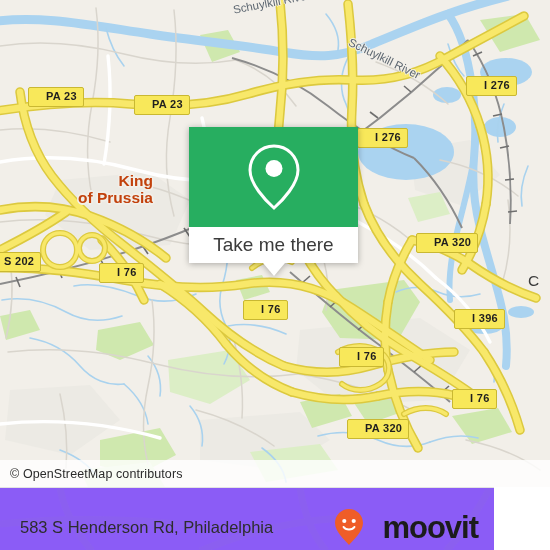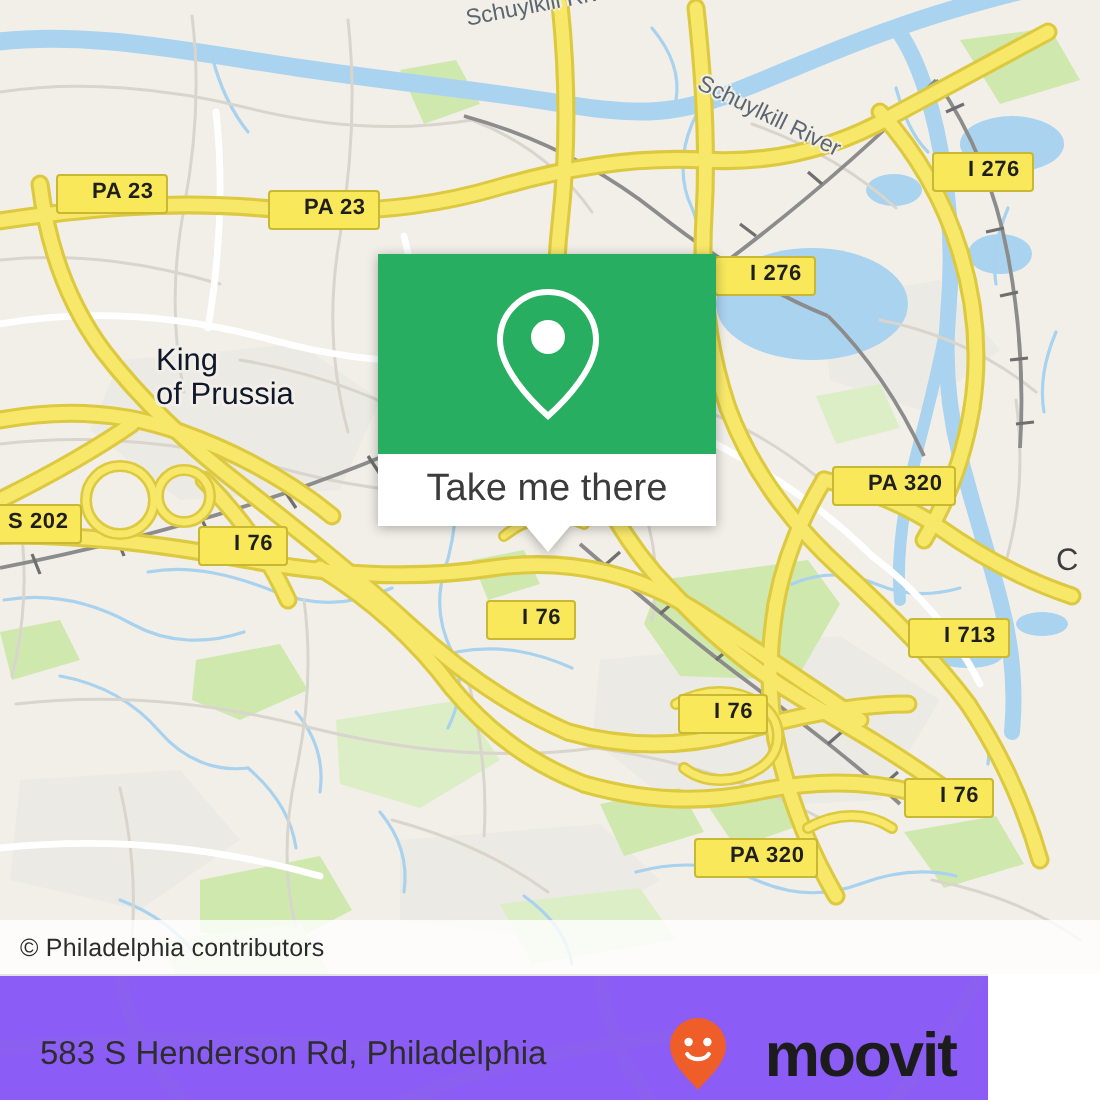--- a/index.html
+++ b/index.html
@@ -51,29 +51,30 @@
     font-weight: bold;
     line-height: 1;
     padding: 3px 6px 4px 17px;
     white-space: nowrap;
     box-sizing: border-box;
     z-index: 22;
     letter-spacing: 0.3px;
   }
   .citylabel {
     position: absolute;
-    color: #0f172a;
+    color: #c2410c;
     font-size: 15.5px;
     line-height: 17px;
-    text-align: left;
+    text-align: right;
     white-space: nowrap;
     z-index: 21;
     text-shadow:
       1.6px 0 #f2efe9, -1.6px 0 #f2efe9, 0 1.6px #f2efe9, 0 -1.6px #f2efe9,
       1.2px 1.2px #f2efe9, -1.2px -1.2px #f2efe9, 1.2px -1.2px #f2efe9, -1.2px 1.2px #f2efe9;
+    font-weight: bold;
   }
   .riverlabel {
     position: absolute;
     color: #5c6670;
     font-size: 11.5px;
     white-space: nowrap;
     z-index: 21;
     text-shadow:
       1.2px 0 #f2efe9, -1.2px 0 #f2efe9, 0 1.2px #f2efe9, 0 -1.2px #f2efe9;
   }
@@ -375,37 +376,37 @@
     </svg>
 
     <div class="shield" style="left:28px; top:87px;">PA 23</div>
     <div class="shield" style="left:134px; top:95px;">PA 23</div>
     <div class="shield" style="left:466px; top:76px;">I 276</div>
     <div class="shield" style="left:357px; top:128px;">I 276</div>
     <div class="shield" style="left:-14px; top:252px;">S 202</div>
     <div class="shield" style="left:99px; top:263px;">I 76</div>
     <div class="shield" style="left:416px; top:233px;">PA 320</div>
     <div class="shield" style="left:243px; top:300px;">I 76</div>
-    <div class="shield" style="left:454px; top:309px;">I 713</div>
+    <div class="shield" style="left:454px; top:309px;">I 396</div>
     <div class="shield" style="left:339px; top:347px;">I 76</div>
     <div class="shield" style="left:452px; top:389px;">I 76</div>
     <div class="shield" style="left:347px; top:419px;">PA 320</div>
 
     <div class="citylabel" style="left:78px; top:172px;">
       <div>King</div>
       <div>of Prussia</div>
     </div>
 
     <div class="riverlabel" style="left:232px; top:4px; transform:rotate(-11deg); transform-origin:left top;">Schuylkill River</div>
     <div class="riverlabel" style="left:352px; top:36px; transform:rotate(26deg); transform-origin:left top;">Schuylkill River</div>
 
     <div class="edgelabel" style="left:528px; top:272px;">C</div>
 
     <div id="attrib">
-      <span>© Philadelphia contributors</span>
+      <span>© OpenStreetMap contributors</span>
     </div>
   </div>
 
   <div id="callout">
     <div id="callout-top">
       <svg width="58" height="70" viewBox="0 0 58 70">
         <path d="M29 4 C15.7 4 5 14.7 5 28 C5 42 20 58 29 66 C38 58 53 42 53 28 C53 14.7 42.3 4 29 4 Z" fill="none" stroke="#ffffff" stroke-width="3"></path>
         <circle cx="29" cy="26.5" r="8.5" fill="#ffffff"></circle>
       </svg>
     </div>

